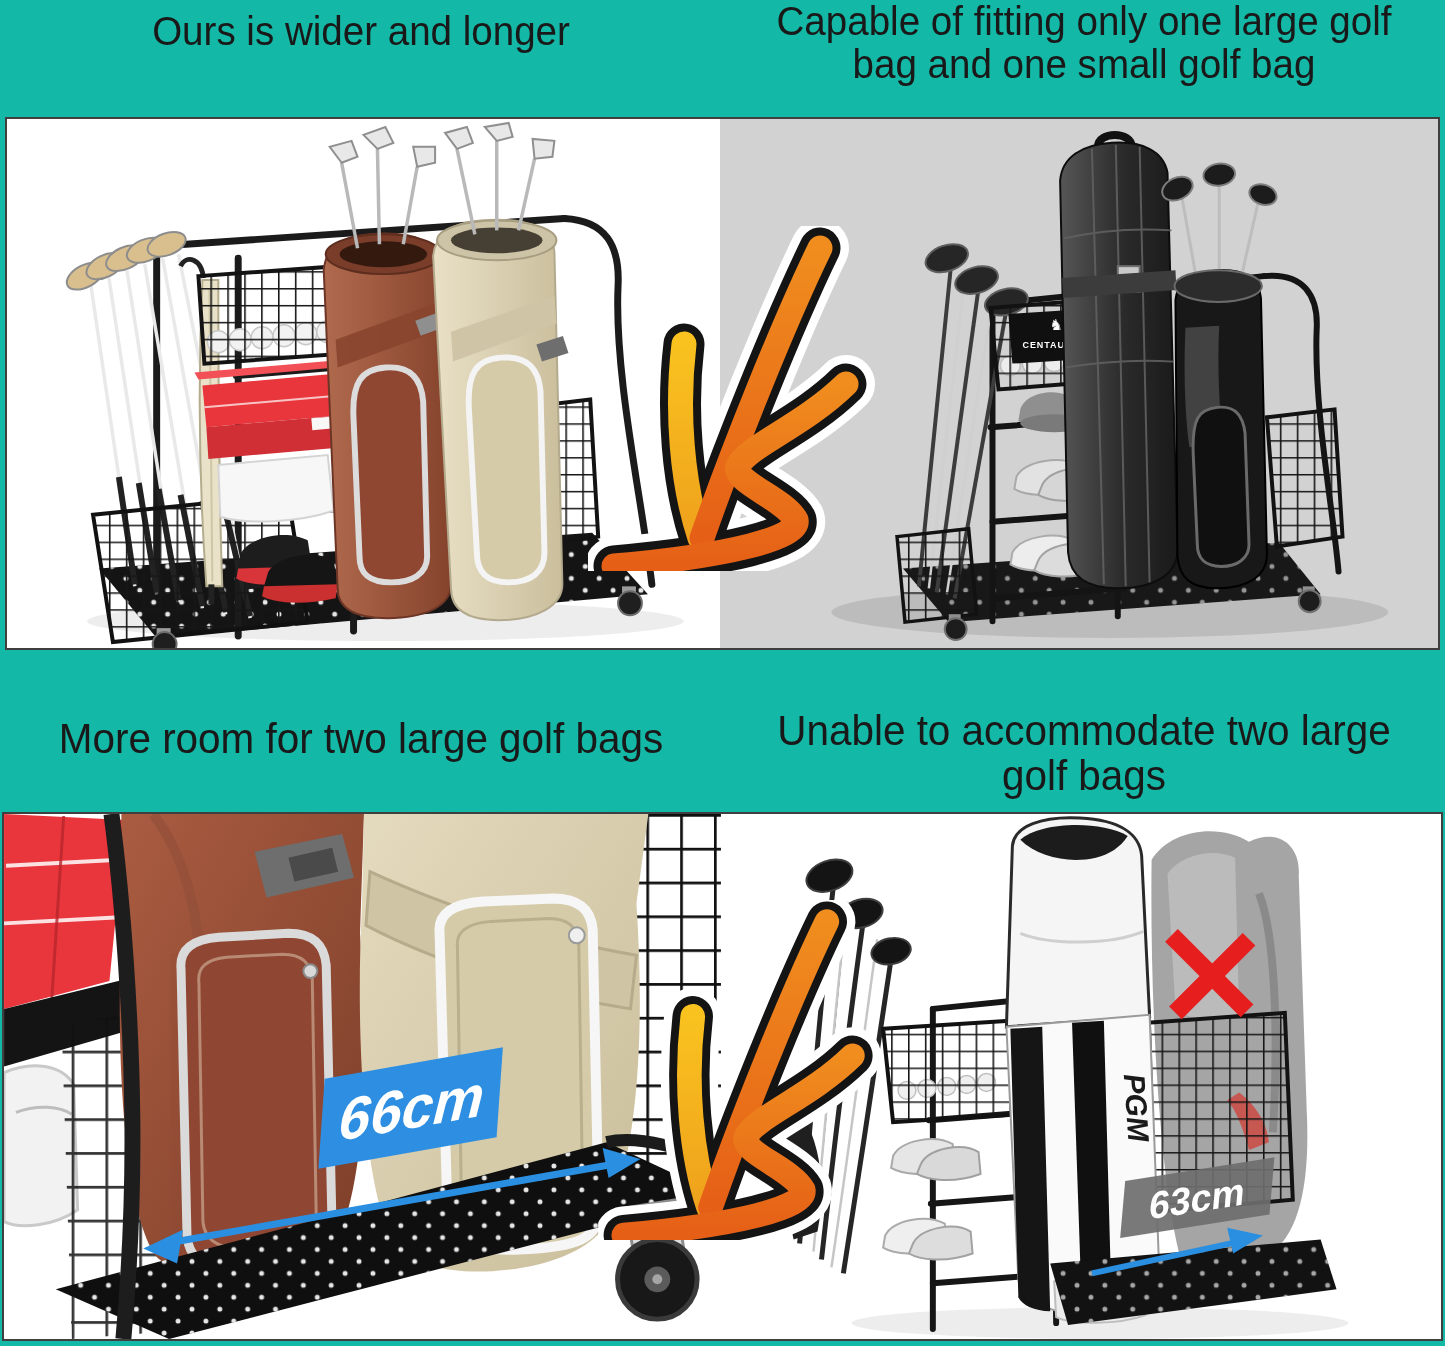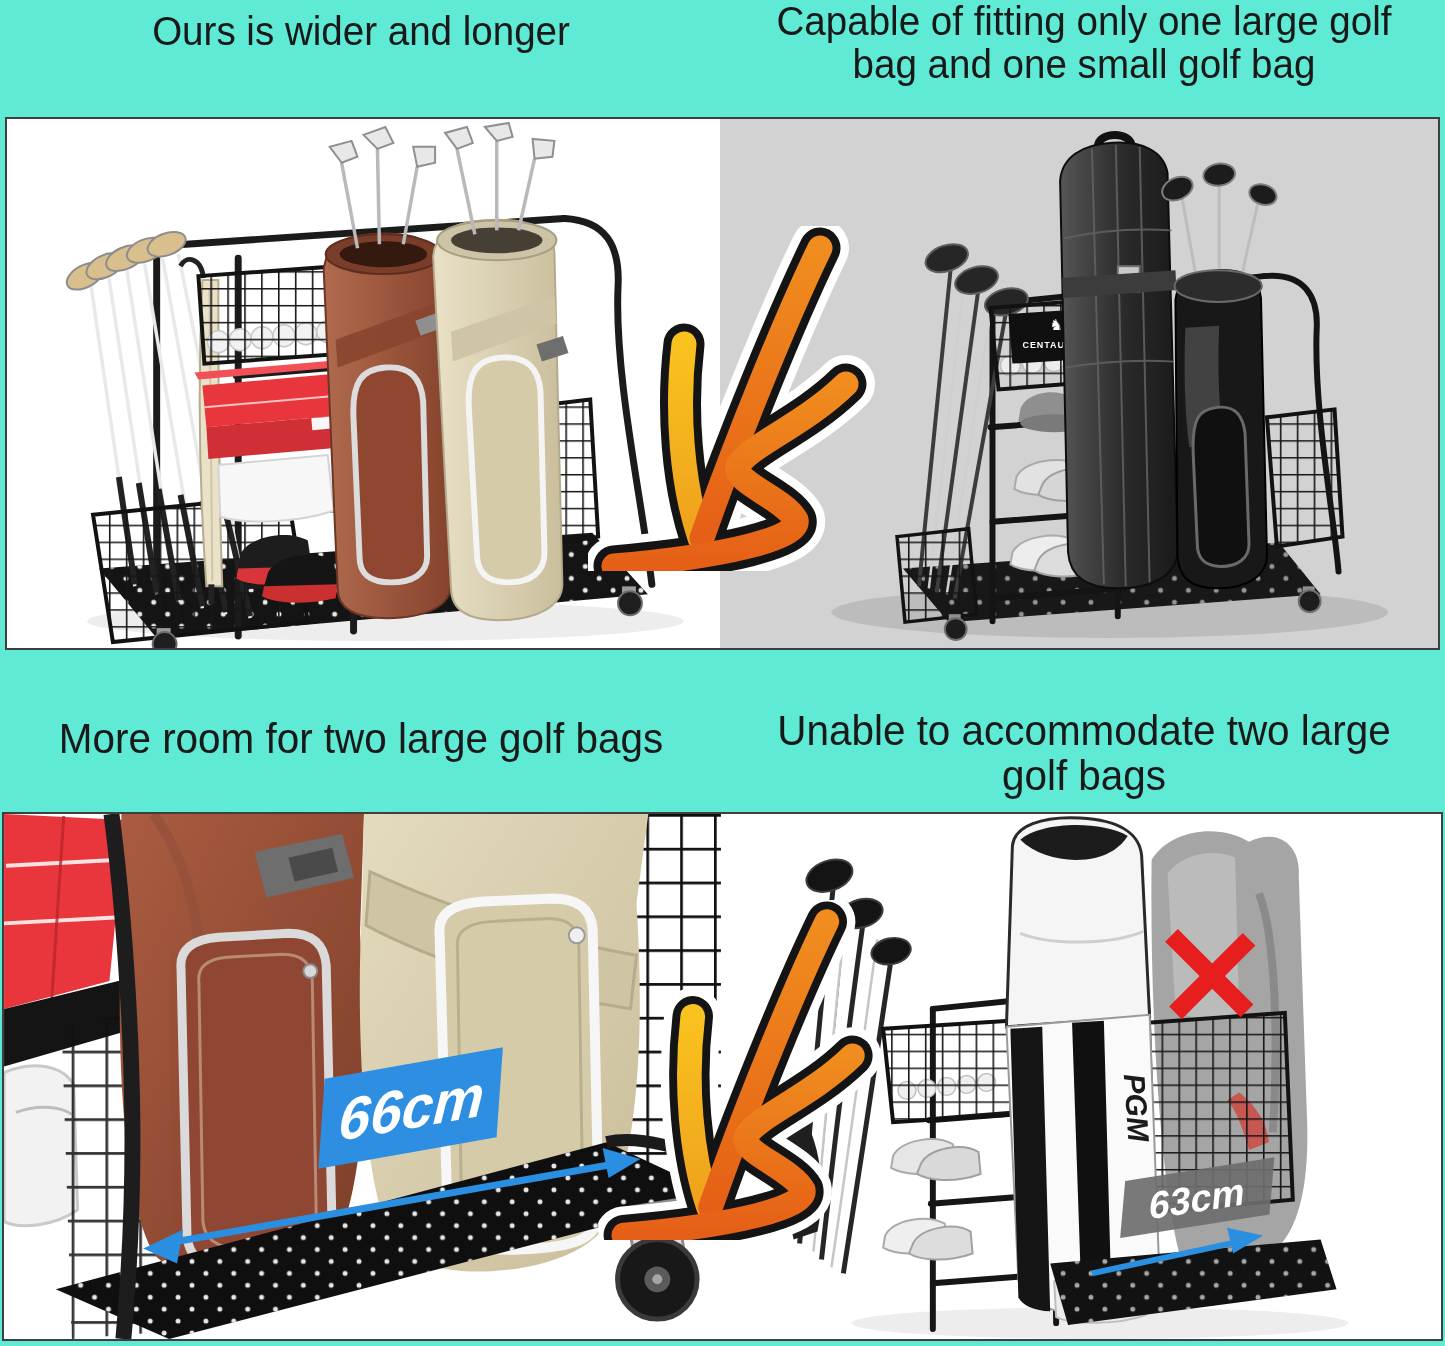--- a/index.html
+++ b/index.html
@@ -1,16 +1,16 @@
 <!DOCTYPE html>
 <html><head>
 <meta charset="utf-8">
 <style>
   html,body{margin:0;padding:0;background:#ffffff;}
-  .canvas{position:relative;width:1445px;height:1346px;background:#5eead4;overflow:hidden;
+  .canvas{position:relative;width:1445px;height:1346px;background:#14b8a6;overflow:hidden;
           font-family:"Liberation Sans",sans-serif;}
   .caption{position:absolute;text-align:center;color:#191919;font-size:41px;line-height:1.05;
            transform:scaleX(.94);transform-origin:50% 50%;}
   .cap-tl{left:0;top:10px;width:722px;}
   .cap-tr{left:723px;top:0px;width:722px;}
   .cap-bl{left:0;top:716px;width:722px;font-size:43px;}
   .cap-br{left:723px;top:708px;width:722px;font-size:43px;}
   .panel{position:absolute;border:2px solid #3f3f3f;box-sizing:border-box;background:#fff;overflow:hidden;}
   .p-tl{left:5px;top:117px;width:717px;height:533px;}
   .p-tr{left:720px;top:117px;width:720px;height:533px;background:#d2d2d2;border-left:none;}

